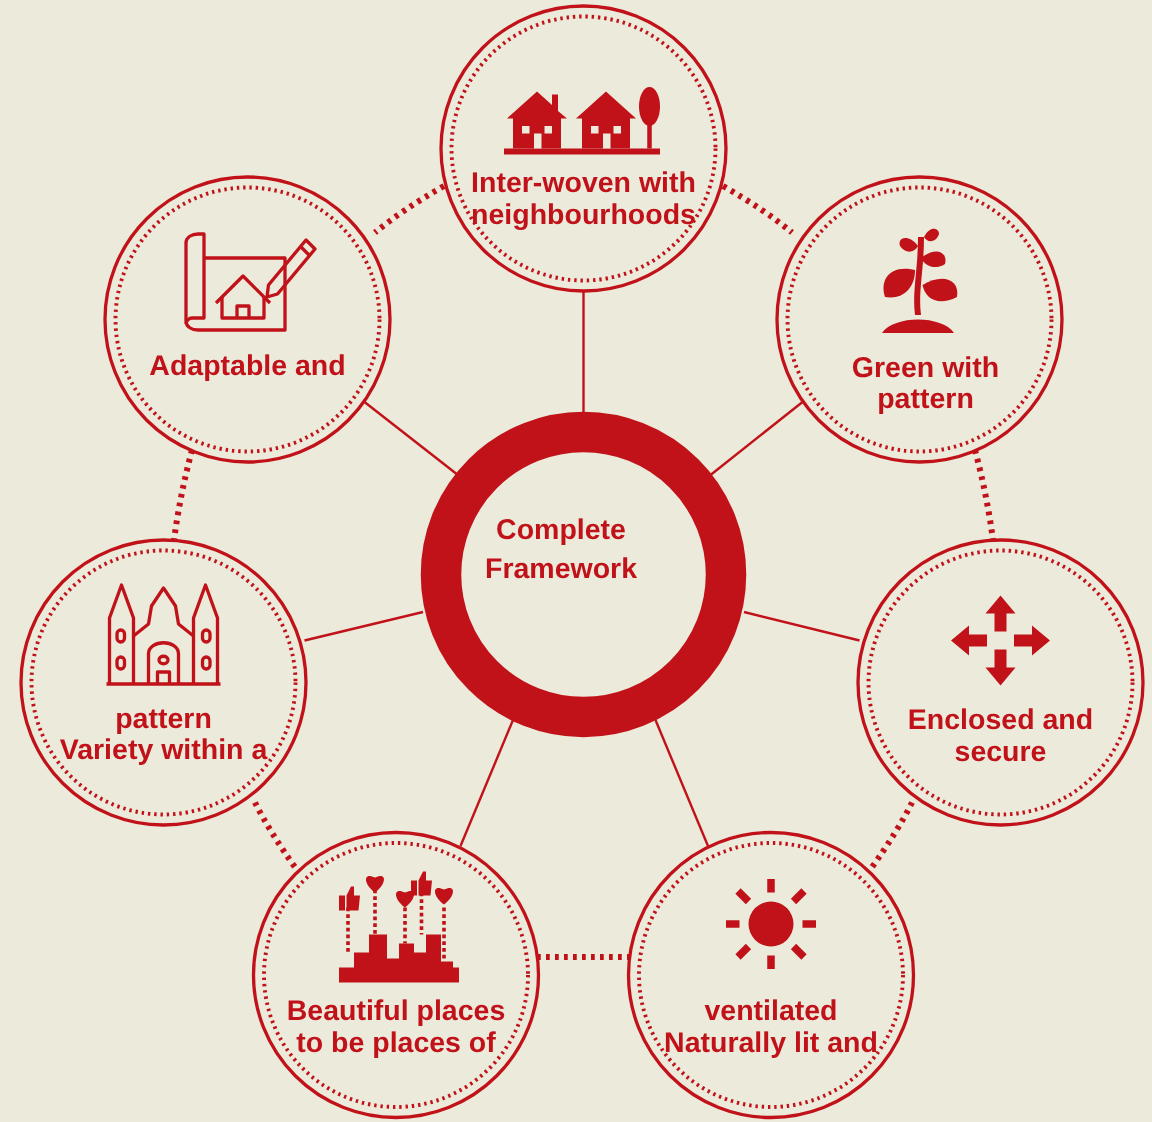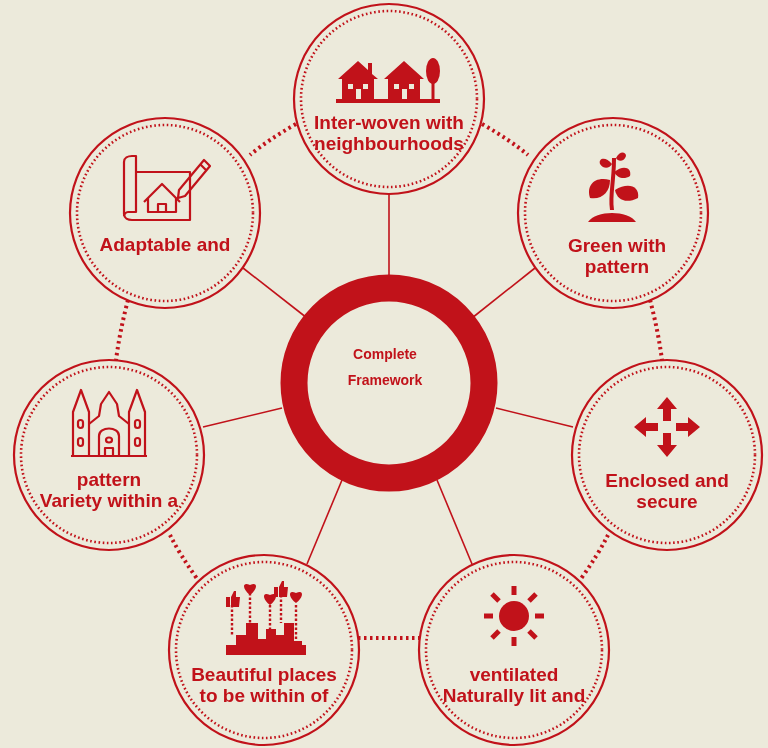--- a/index.html
+++ b/index.html
@@ -1,22 +1,22 @@
 <!DOCTYPE html>
 <html><head>
 <meta charset="utf-8">
 <style>
   html, body { margin:0; padding:0; }
   body { width:768px; height:748px; background:#ECEADB; overflow:hidden; position:relative;
          font-family:"Liberation Sans", "DejaVu Sans", sans-serif; }
   #diagram { position:absolute; left:0; top:0; width:768px; height:748px; }
   .node-label { position:absolute; width:170px; text-align:center; color:#C1121A;
                 font-weight:bold; font-size:19px; line-height:21px; }
-  .center-label { position:absolute; left:305px; top:341px; width:160px; text-align:center;
-                  color:#C1121A; font-weight:bold; font-size:14px; line-height:26px; }
+  .center-label { position:absolute; left:294px; top:341px; width:160px; text-align:center;
+                  color:#C1121A; font-weight:bold; font-size:19px; line-height:26px; }
   .center-label span { display:block; }
   .node-label span { display:block; }
 </style>
 </head>
 <body>
 
 <svg id="diagram" viewBox="0 0 768 748" xmlns="http://www.w3.org/2000/svg">
   <g stroke="#C1121A" fill="none">
 
     <g stroke-width="1.6">
@@ -183,21 +183,21 @@
 <div class="node-label" style="left:582px;top:470px;">
   <span>Enclosed and</span>
   <span>secure</span>
 </div>
 <div class="node-label" style="left:429px;top:664px;">
   <span>ventilated</span>
   <span>Naturally lit and</span>
 </div>
 <div class="node-label" style="left:179px;top:664px;">
   <span>Beautiful places</span>
-  <span>to be within of</span>
+  <span>to be places of</span>
 </div>
 <div class="node-label" style="left:24px;top:469px;">
   <span>pattern</span>
   <span>Variety within a</span>
 </div>
 <div class="node-label" style="left:80px;top:234px;">
   <span>Adaptable and</span>
 </div>
 
 </body></html>

